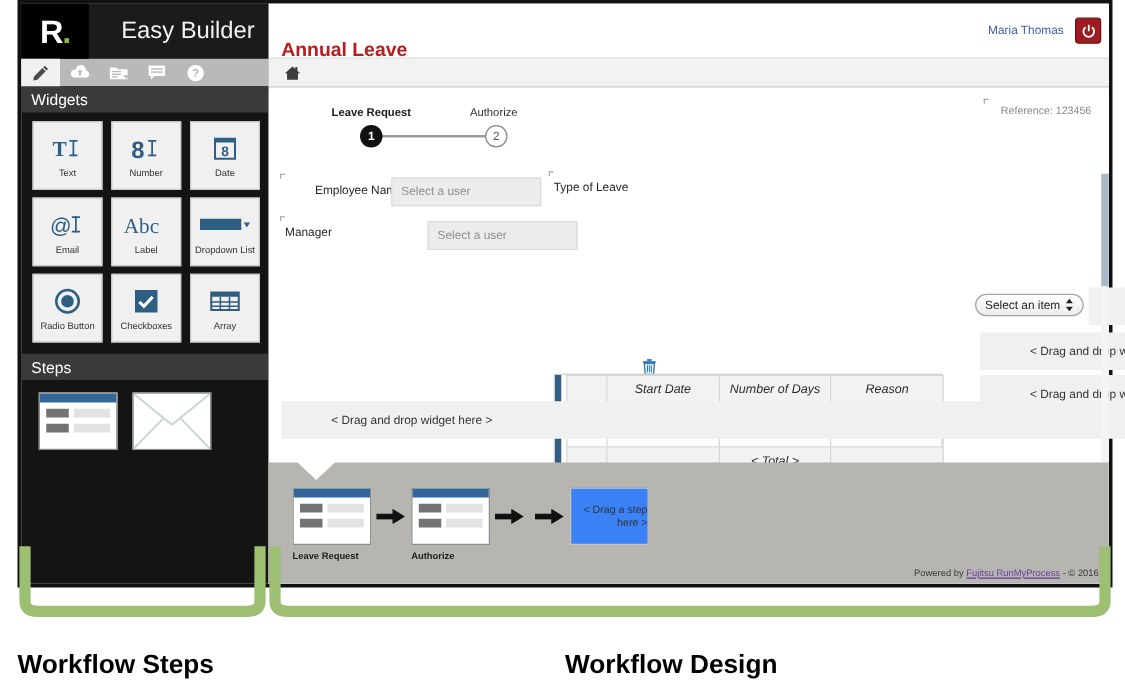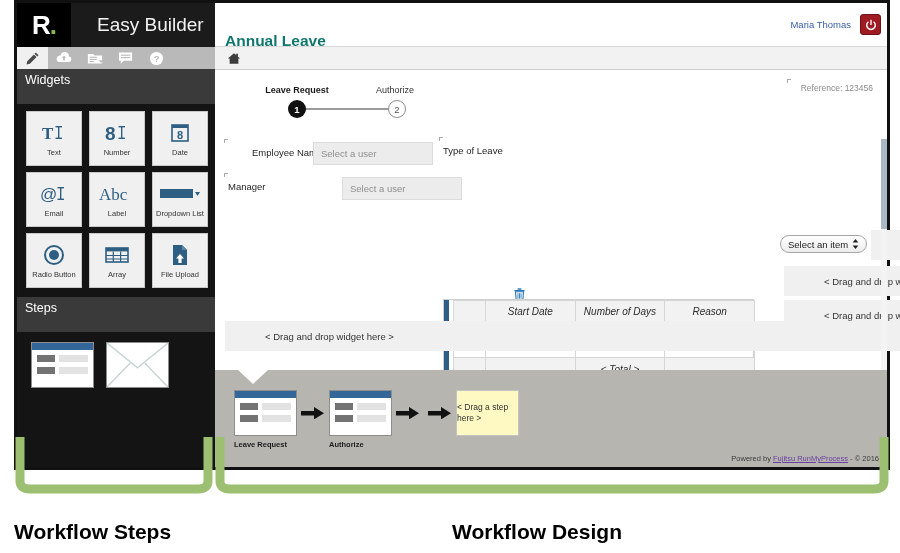--- a/index.html
+++ b/index.html
@@ -50,21 +50,21 @@
   }
   .tb-icon {
     width: 31px; display: flex; align-items: center; justify-content: center;
   }
   .tb-icon.active { background: #f0f0f0; }
   .tb-icon svg { display: block; }
 
   .panel-head {
     background: #3a3a3a; color: #ffffff;
     font-size: 12.5px; padding: 4px 0 4px 8px;
-    height: 35px;
+    height: 21px;
   }
 
   #widget-grid {
     padding: 7px 0 0 9px;
     display: flex; flex-wrap: wrap; gap: 6px 7px;
     width: 198px;
   }
   .widget-tile {
     width: 56px; height: 55px;
     background: #f0f0f0; border: 1px solid #c9c9c9;
@@ -99,21 +99,21 @@
   
   #main {
     position: absolute; left: 198px; top: 0;
     right: 0; bottom: 0; background: #ffffff;
   }
   #main-header {
     height: 44px; background: #ffffff;
     border-bottom: 1px solid #d9d9d9;
     display: flex; align-items: center; padding: 0 6px 0 10px;
   }
-  #page-title { font-size: 15.5px; font-weight: bold; color: #0f766e; flex: 1; margin-top: 32px; }
+  #page-title { font-size: 15.5px; font-weight: bold; color: #b91c1c; flex: 1; margin-top: 32px; }
   #user-name { font-size: 9.5px; color: #3a5fa8; margin-right: 9px; }
   #logout-btn {
     width: 21px; height: 21px; background: #9e1b22;
     border: 1px solid #6d1216; border-radius: 3px;
     display: flex; align-items: center; justify-content: center;
   }
 
   #breadcrumb-bar {
     height: 23px; background: #f2f2f2;
     border-bottom: 1px solid #cccccc;
@@ -231,23 +231,23 @@
   #wf-nodes {
     position: absolute; left: 19px; top: 20px;
     display: flex; align-items: flex-start;
   }
   .wf-node { width: 63px; }
   .wf-card {
     width: 63px; height: 46px;
     border: 1px solid #8d8d8d; background: #ffffff;
   }
   .wf-card.placeholder {
-    background: #fef9c3; border: 1px solid #c3c3c3;
+    background: #3b82f6; border: 1px solid #c3c3c3;
     display: flex; align-items: center; justify-content: center;
-    text-align: left; font-size: 8.5px; color: #333333;
+    text-align: right; font-size: 8.5px; color: #333333;
     line-height: 1.25;
   }
   .wf-name {
     font-size: 7.5px; color: #1c1c1c; margin-top: 4px;
     text-align: left; font-weight: bold;
   }
   .wf-arrow {
     width: 32px; height: 46px;
     display: flex; align-items: center; justify-content: center;
   }
@@ -398,42 +398,41 @@
       <div class="widget-tile">
         <div class="widget-glyph">
           <svg width="24" height="24" viewBox="0 0 24 24">
               <circle cx="12" cy="12" r="9" fill="none" stroke="#2e5f82" stroke-width="2"></circle>
               <circle cx="12" cy="12" r="5" fill="#2e5f82"></circle>
             </svg>
         </div>
         <div class="widget-label">Radio Button</div>
       </div>
 
+      <div class="widget-tile">
+        <div class="widget-glyph">
+          <svg width="22" height="22" viewBox="0 0 22 22">
+              <rect x="2" y="2" width="18" height="18" fill="#2e5f82"></rect>
+              <path d="M5.5 11.5l3.6 3.6 7-7.6" fill="none" stroke="#ffffff" stroke-width="2.4"></path>
+            </svg>
+        </div>
+        <div class="widget-label">Checkboxes</div>
+      </div>
 
       <div class="widget-tile">
         <div class="widget-glyph">
           <svg width="26" height="22" viewBox="0 0 26 22">
               <rect x="2" y="4" width="22" height="14" fill="none" stroke="#2e5f82" stroke-width="1.6"></rect>
               <rect x="2" y="4" width="22" height="3.4" fill="#2e5f82"></rect>
               <path d="M9.3 7.4v10.6M16.6 7.4v10.6M2 11.5h22M2 15h22" stroke="#2e5f82" stroke-width="1.2"></path>
             </svg>
         </div>
         <div class="widget-label">Array</div>
       </div>
 
-      <div class="widget-tile">
-        <div class="widget-glyph">
-          <svg width="20" height="24" viewBox="0 0 20 24">
-              <path d="M3 2h9l5 5v15H3z" fill="#2e5f82"></path>
-              <path d="M12 2l5 5h-5z" fill="#5d86a5"></path>
-              <path d="M10 11l4 4.5h-2.4V20H8.4v-4.5H6z" fill="#ffffff"></path>
-            </svg>
-        </div>
-        <div class="widget-label">File Upload</div>
-      </div>
 
     </div>
 
     <div class="panel-head" id="steps-head">Steps</div>
 
     <div id="steps-area">
       <div class="step-thumb">
         <div class="form-thumb-bar"></div>
         <div class="form-thumb-body">
           <div class="form-thumb-row">

